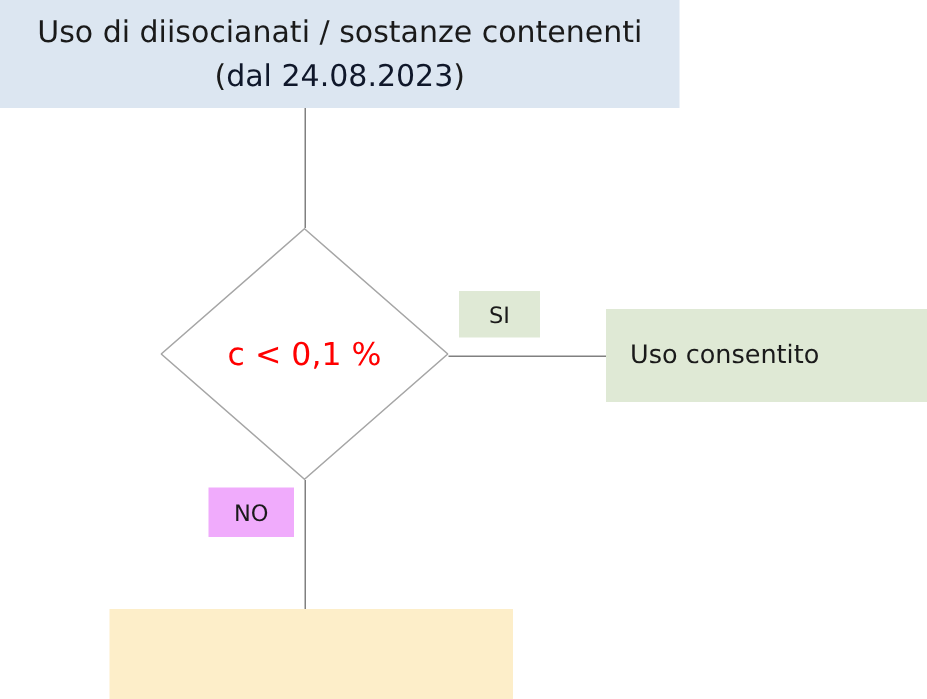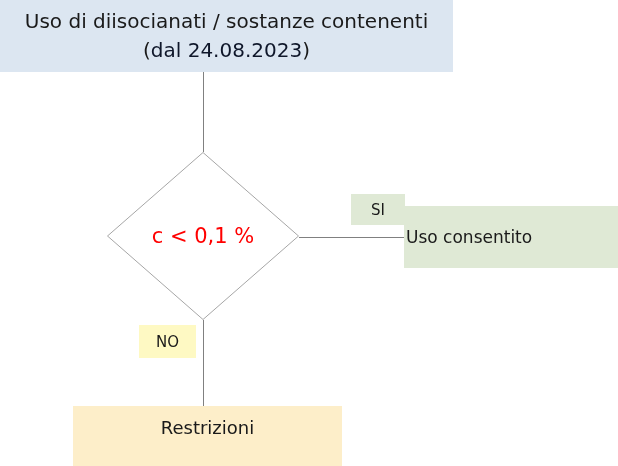--- a/index.html
+++ b/index.html
@@ -96,43 +96,42 @@
     font-size: 15px;
     color: #1a1a1a;
     box-sizing: border-box;
   }
   .label-si {
     left: 306px;
     top: 194px;
     width: 54px;
     height: 31px;
     background: #dfe9d5;
-    margin-left: 45px;
   }
   .label-no {
     left: 139px;
     top: 325px;
     width: 57px;
     height: 33px;
-    background: #fef9c3;
+    background: #f0abfc;
   }
 
   
   .outcome-green {
     position: absolute;
     left: 404px;
     top: 206px;
     width: 214px;
     height: 62px;
     background: #dfe9d5;
     display: flex;
     flex-direction: column;
     justify-content: center;
     box-sizing: border-box;
-    padding-left: 2px;
+    padding-left: 16px;
   }
   .outcome-green .line {
     font-size: 17px;
     line-height: 24px;
     color: #1a1a1a;
     white-space: nowrap;
   }
   .outcome-yellow {
     position: absolute;
     left: 73px;
@@ -180,16 +179,15 @@
 
   <div class="outcome-green">
     <div class="line">Uso consentito</div>
   </div>
 
   <div class="vline" style="left:203px; top:320px; height:86px;"></div>
 
   <div class="edge-label label-no">NO</div>
 
   <div class="outcome-yellow">
-    <div class="line">Restrizioni</div>
   </div>
 
 </div>
 
 </body></html>

